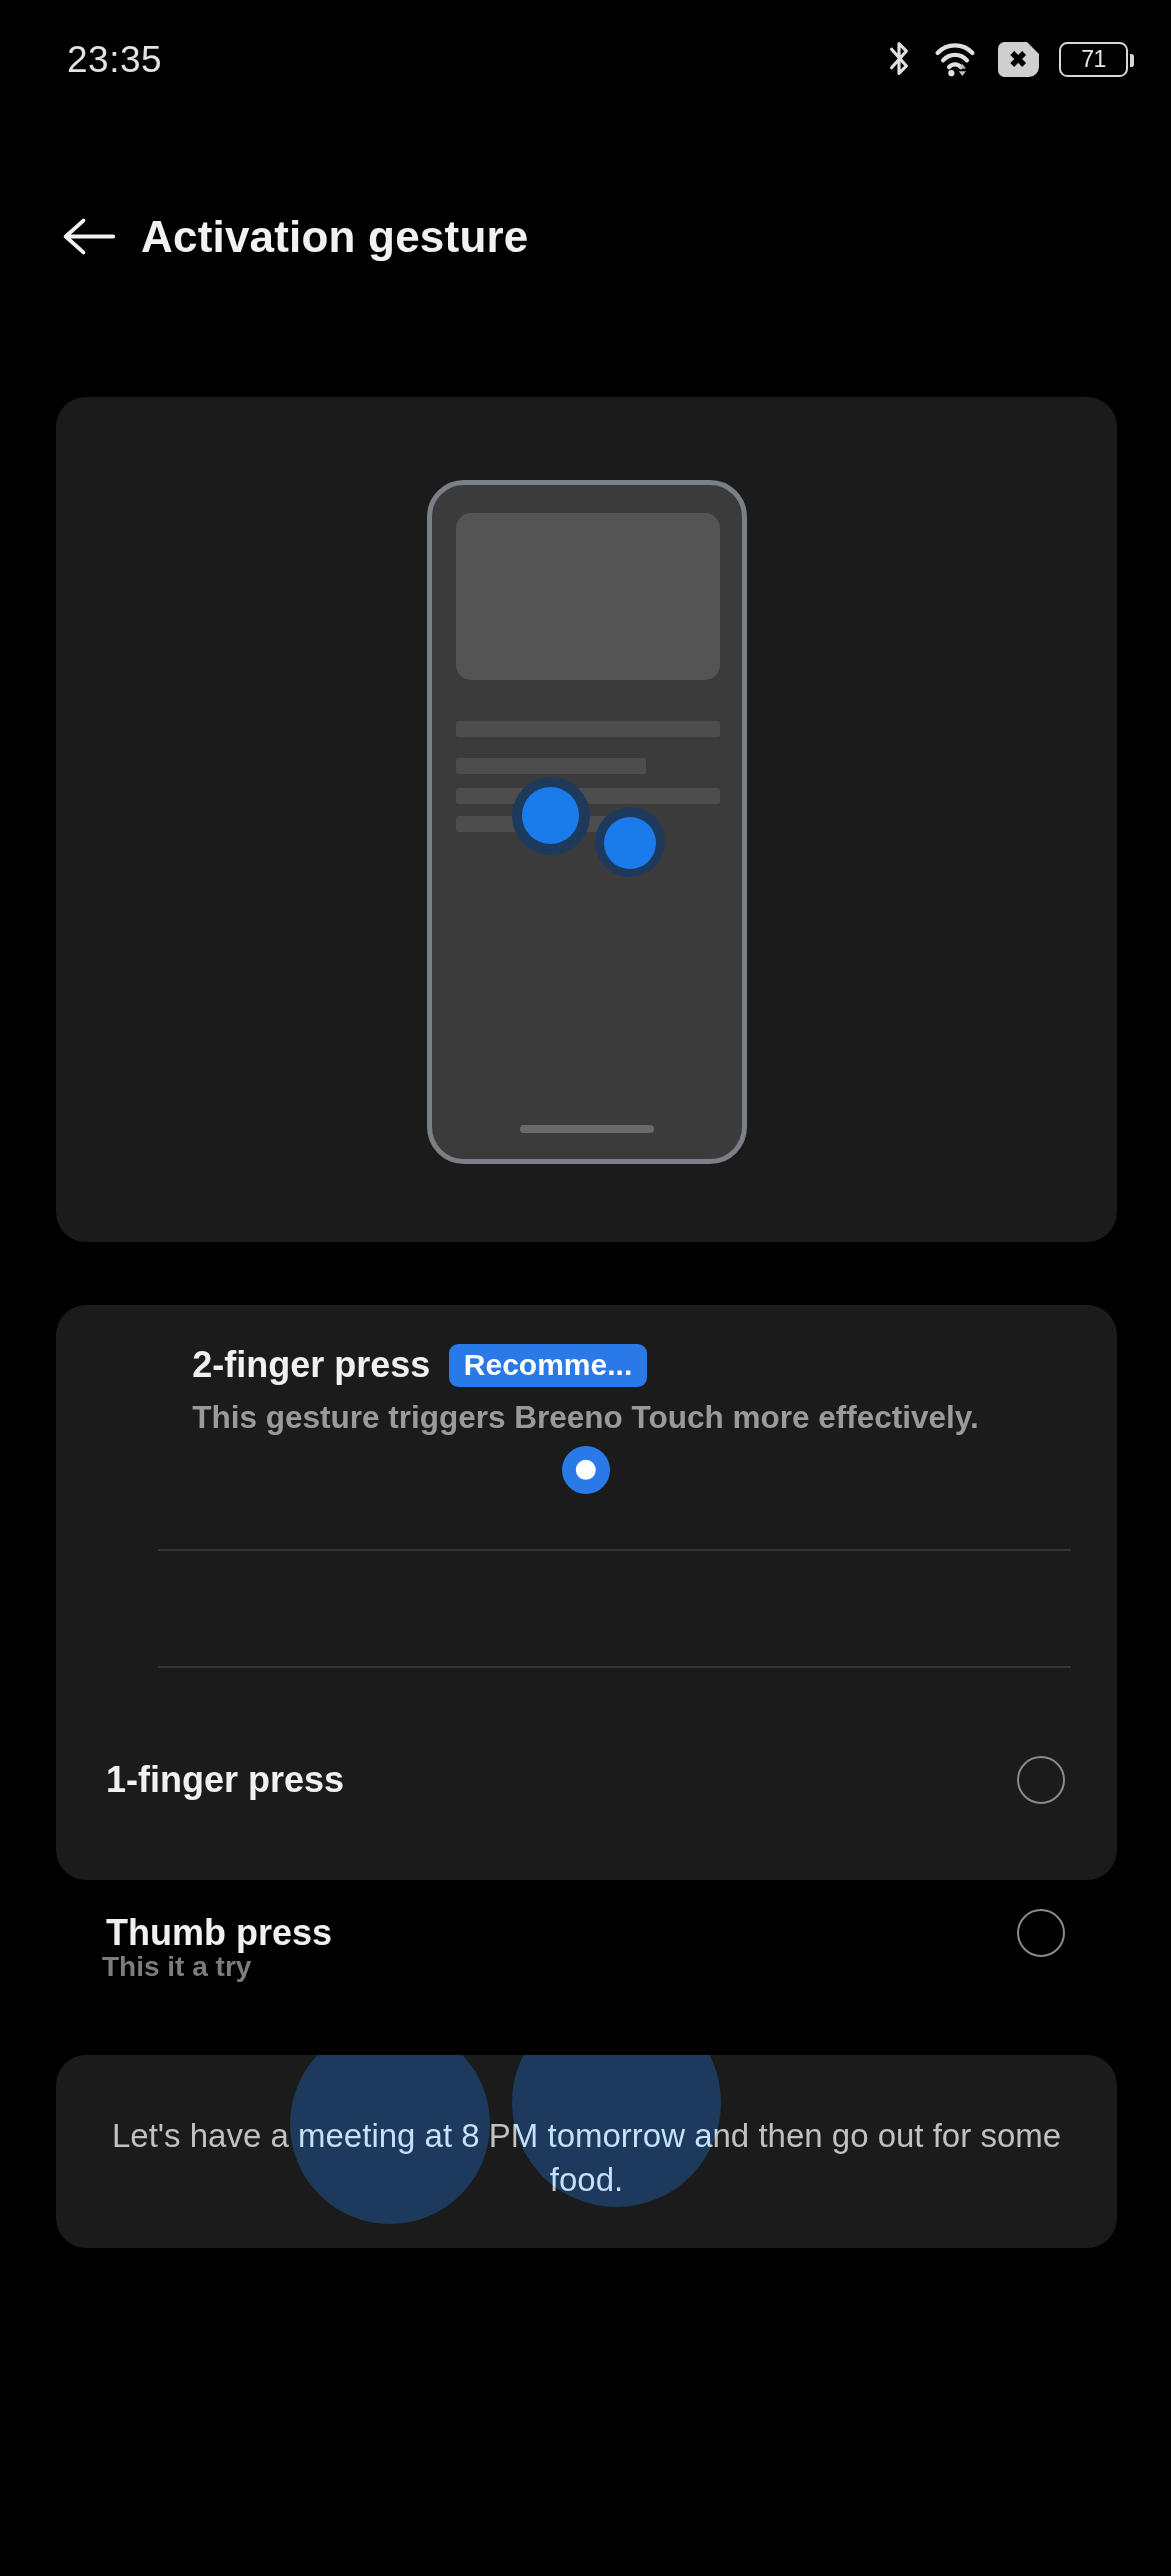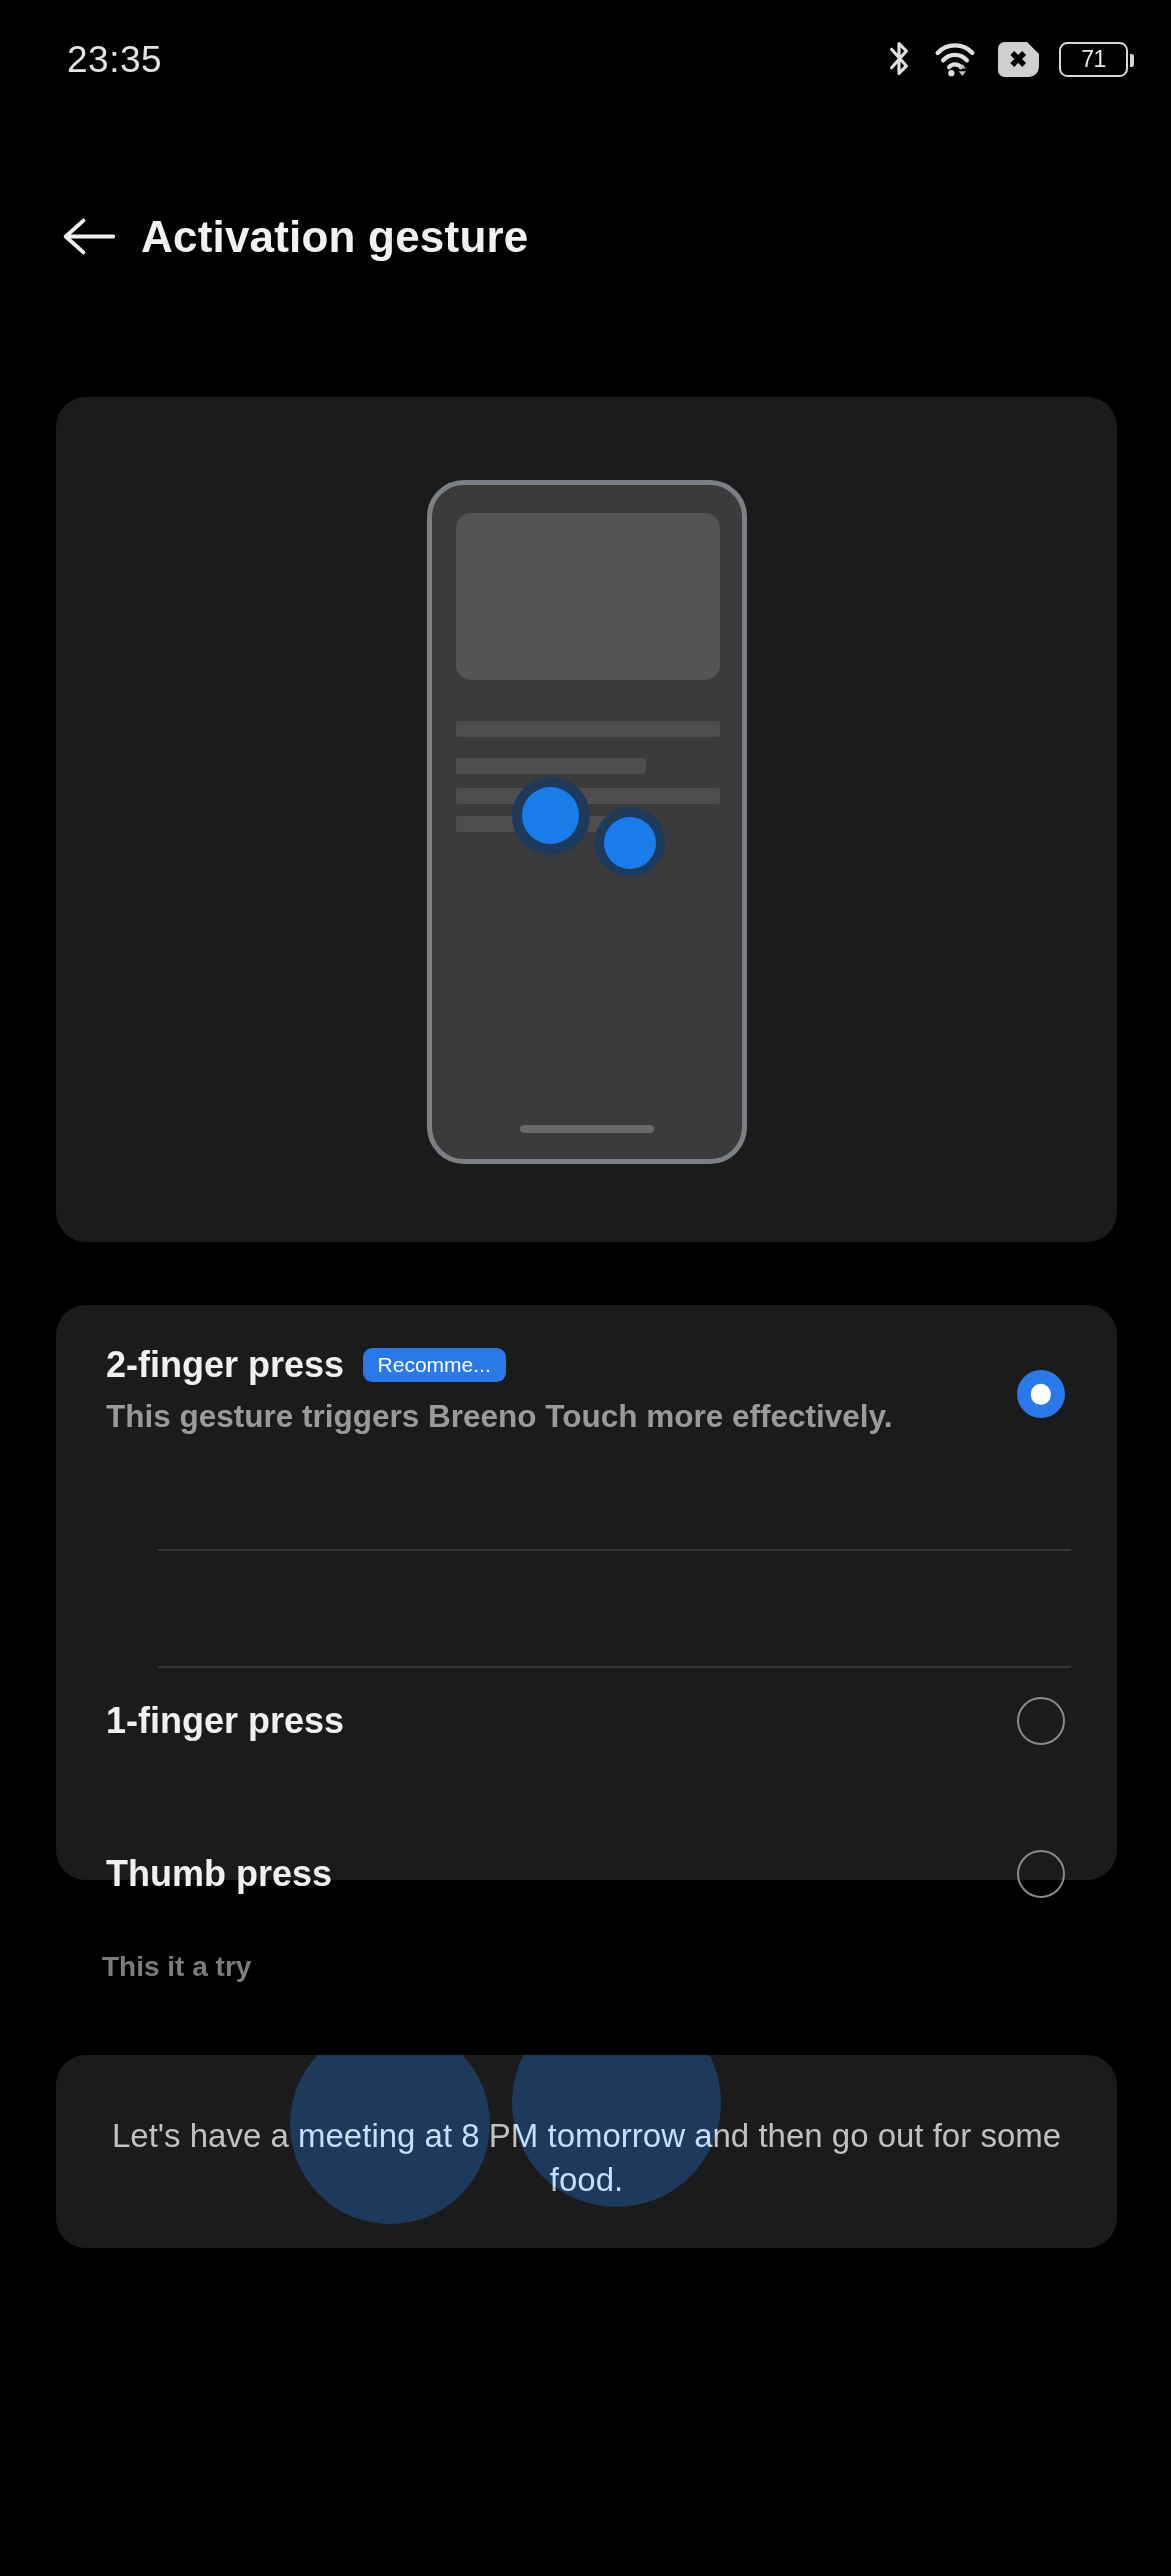--- a/index.html
+++ b/index.html
@@ -95,21 +95,21 @@
   .option-row{
     position:relative; display:flex; align-items:center;
     padding:0 52px 0 50px;
   }
   .option-text{ flex:1; }
   .option-title-line{ display:flex; align-items:center; gap:18.5px; }
   .option-title{
     font-size:36px; font-weight:bold; color:#f0f0f0; white-space:nowrap;
   }
   .badge{
-    background:#2979e8; color:#ffffff; font-size:21px; font-weight:normal;
+    background:#2979e8; color:#ffffff; font-size:30px; font-weight:bold;
     border-radius:9.3px; padding:5.6px 15px 7.4px; line-height:1;
     max-width:213px; overflow:hidden; white-space:nowrap;
   }
   .option-desc{
     font-size:31.5px; color:#9a9a9a; line-height:1.22; margin-top:11px;
     max-width:825px;
     font-weight:bold;
   }
   .radio{
     width:48px; height:48px; border-radius:50%;
@@ -117,21 +117,21 @@
   }
   .radio.checked{ border:none; background:#2979e8; }
   .radio.checked::after{
     content:""; position:absolute; left:50%; top:50%;
     transform:translate(-50%,-50%);
     width:20.4px; height:20.4px; border-radius:50%; background:#ffffff;
   }
   .divider{
     position:absolute; left:102px; width:913px; height:1.9px; background:#353535;
   }
-  #row-0{ top:39px; }
+  #row-0{ top:39px;flex-direction:column; }
   #row-0 .radio{ margin-top:9.3px; }
   #div-0{ top:244px; }
   #row-1{ top:298px; height:54px; }
   #div-1{ top:361px; }
   #row-2{ top:397px; height:54px; }
 
   
   .section-label{
     position:absolute; left:102px; top:1951px;
     font-size:28px; font-weight:bold; color:#7c7c7c;

